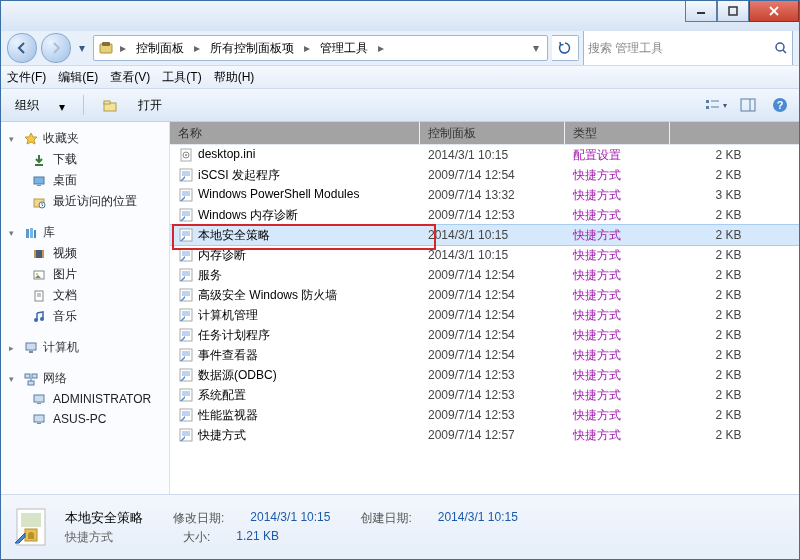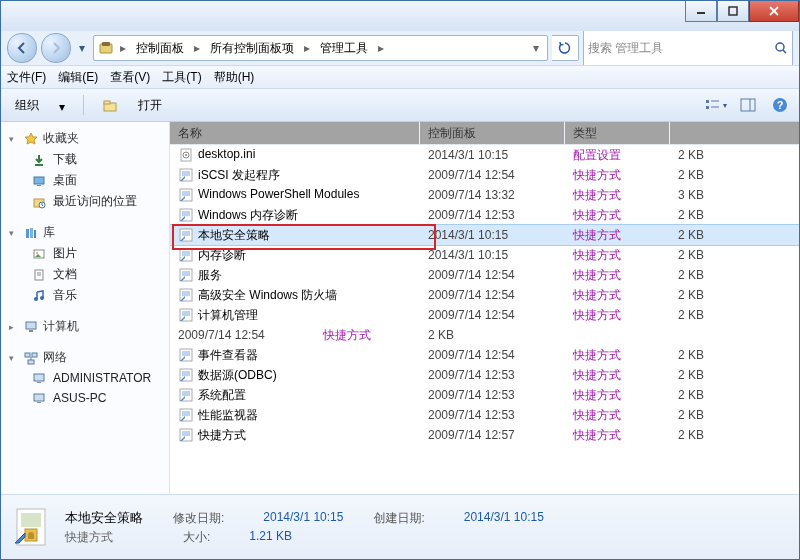--- a/index.html
+++ b/index.html
@@ -39,29 +39,29 @@
 .ch.date{width:145px;}
 .ch.type{width:105px;}
 .ch.size{flex:1;}
 .rows{flex:1;overflow:auto;}
 .row{display:flex;align-items:center;height:20px;padding:0;}
 .row.selected{background:#d6e8fb;outline:1px solid #a8cdf0;}
 .cell{padding:0 8px;box-sizing:border-box;overflow:hidden;white-space:nowrap;text-overflow:ellipsis;}
 .cell.name{width:250px;display:flex;align-items:flex-start;gap:4px;}
 .cell.date{width:145px;color:#444;}
 .cell.type{width:105px;color:#a21caf;}
-.cell.size{flex:1;text-align:left;padding-right:20px;color:#444;}
+.cell.size{flex:1;text-align:center;padding-right:20px;color:#444;}
 .file-icn{width:16px;height:16px;display:inline-flex;align-items:center;justify-content:center;flex-shrink:0;}
 .redbox{position:absolute;border:2px solid #d4252a;pointer-events:none;}
 .details{height:56px;border-top:1px solid #cddbec;background:linear-gradient(#f3f7fd,#e6eef9);display:flex;align-items:center;padding:4px 10px;gap:10px;}
 .details .big-icn{width:44px;height:44px;display:flex;align-items:center;justify-content:center;}
 .details .dtext{display:flex;flex-direction:column;gap:2px;font-size:12px;}
 .details .dtitle{font-size:13px;color:#000;}
 .details .dsub{color:#666;}
-.details .dmeta{display:flex;gap:39px;color:#555;justify-content:space-between;}
+.details .dmeta{display:flex;gap:26px;color:#555;justify-content:space-between;}
 .details .dmeta b{color:#1a5aa8;font-weight:normal;}
 svg{display:block;}
 </style>
 </head>
 <body>
 
 <div class="window">
 
   <div class="titlebar">
     <div class="win-controls">
@@ -227,20 +227,30 @@
             <span class="icn">
               <svg width="14" height="14">
                 <rect x="2" y="3" width="3" height="9" fill="#5a9ad4"></rect>
                 <rect x="6" y="2" width="3" height="10" fill="#7ab4e4"></rect>
                 <rect x="10" y="4" width="2" height="8" fill="#4a8ac4"></rect>
               </svg>
             </span>
             <span>库</span>
           </div>
         <div id="nav-lib-items">
+            <div class="nav-item">
+              <span class="icn">
+                <svg width="14" height="14">
+                  <rect x="2" y="3" width="10" height="8" fill="#4a5a7a"></rect>
+                  <rect x="2" y="3" width="2" height="8" fill="#c49a4a"></rect>
+                  <rect x="10" y="3" width="2" height="8" fill="#c49a4a"></rect>
+                </svg>
+              </span>
+              <span>视频</span>
+            </div>
             <div class="nav-item">
               <span class="icn">
                 <svg width="14" height="14">
                   <rect x="2" y="3" width="10" height="8" fill="#fff" stroke="#888"></rect>
                   <circle cx="5" cy="6" r="1" fill="#e4a040"></circle>
                   <path d="M3 10 L6 7 L9 10 Z" fill="#5a9a5a"></path>
                 </svg>
               </span>
               <span>图片</span>
             </div>
@@ -451,20 +461,30 @@
                   <path d="M2 14 L7 9 L7 11 L4 14 Z" fill="#4a8ad4"></path>
                 </svg>
               </span>
               <span>计算机管理</span>
             </div>
             <div class="cell date">2009/7/14 12:54</div>
             <div class="cell type">快捷方式</div>
             <div class="cell size">2 KB</div>
           </div>
           <div class="row">
+            <div class="cell name">
+              <span class="file-icn">
+                <svg width="16" height="16">
+                  <rect x="2" y="2" width="12" height="12" fill="#fff" stroke="#aaa"></rect>
+                  <rect x="4" y="4" width="8" height="5" fill="#bcd4ef"></rect>
+                  <path d="M2 14 L7 9 L7 11 L4 14 Z" fill="#4a8ad4"></path>
+                </svg>
+              </span>
+              <span>任务计划程序</span>
+            </div>
             <div class="cell date">2009/7/14 12:54</div>
             <div class="cell type">快捷方式</div>
             <div class="cell size">2 KB</div>
           </div>
           <div class="row">
             <div class="cell name">
               <span class="file-icn">
                 <svg width="16" height="16">
                   <rect x="2" y="2" width="12" height="12" fill="#fff" stroke="#aaa"></rect>
                   <rect x="4" y="4" width="8" height="5" fill="#bcd4ef"></rect>

